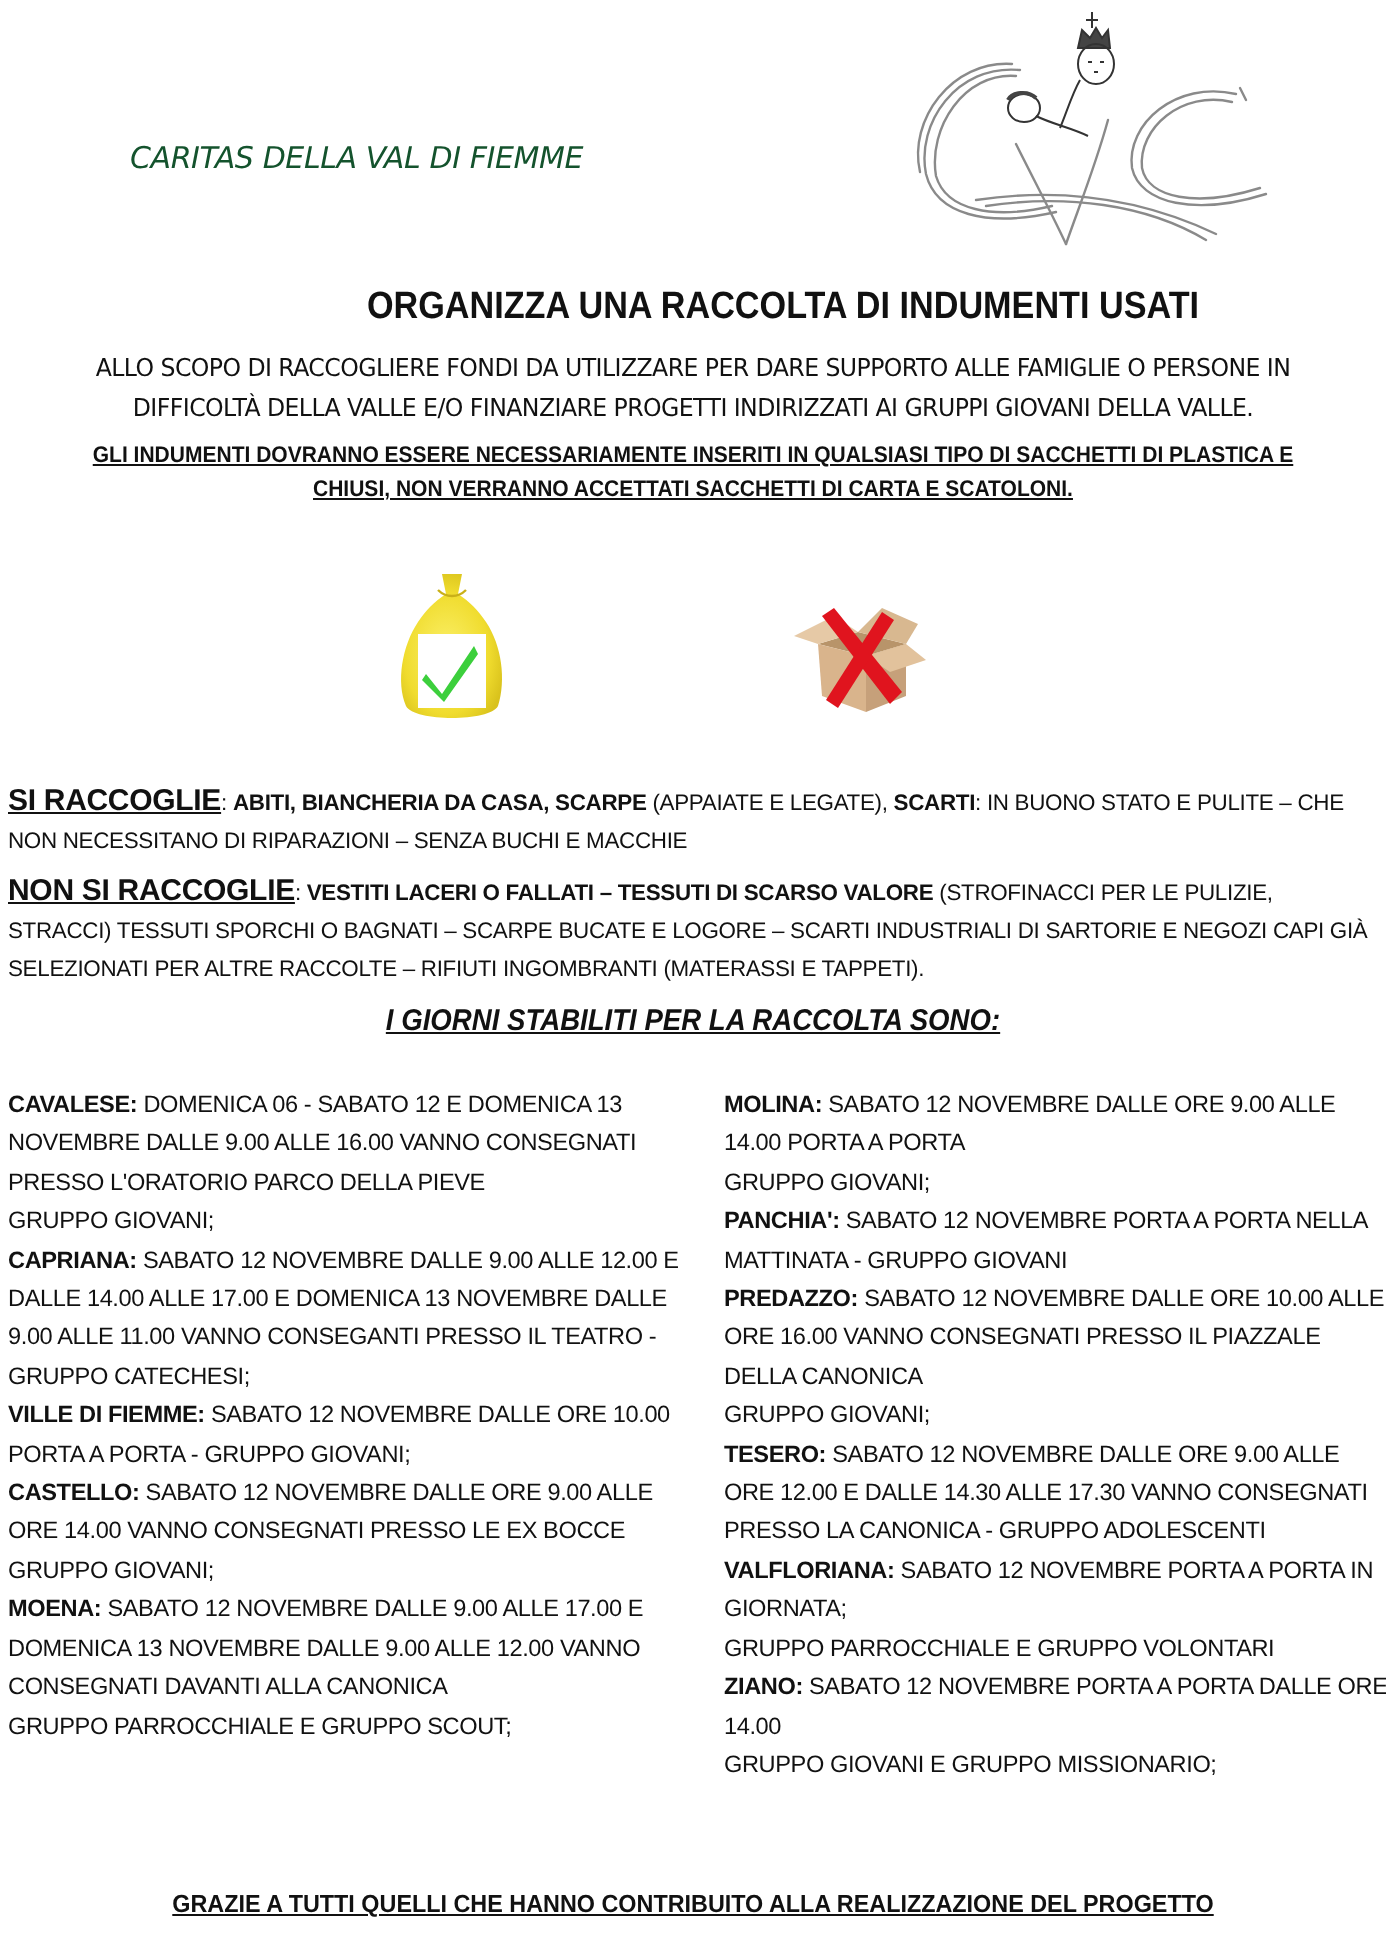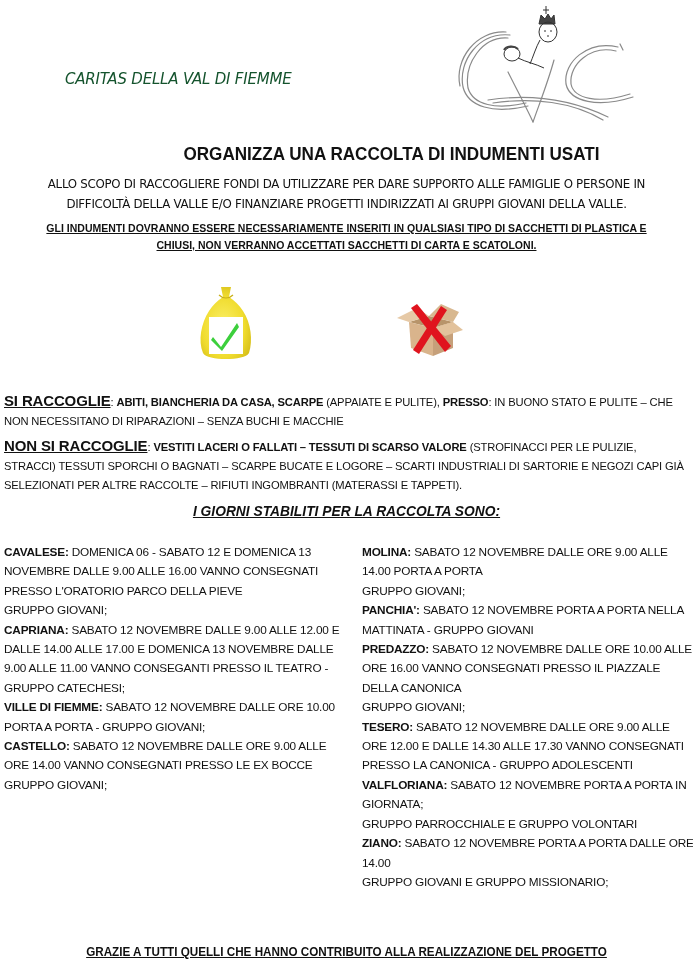--- a/index.html
+++ b/index.html
@@ -106,31 +106,32 @@
     <path d="M14 22 L38 28 L38 56 L16 48 Z" fill="#d9b48c"></path>
     <path d="M38 28 L58 22 L58 48 L38 56 Z" fill="#c6a07a"></path>
     <path d="M14 22 L2 18 L22 8 L34 16 Z" fill="#e6c9a6"></path>
     <path d="M58 22 L68 30 L50 36 L38 28 Z" fill="#e2c29c"></path>
     <path d="M34 16 L46 4 L64 12 L58 22 Z" fill="#d8b890"></path>
     <path d="M16 8 L22 4 L56 46 L50 52 Z" fill="#e0141e"></path>
     <path d="M46 6 L52 10 L24 54 L18 50 Z" fill="#e0141e"></path>
   </svg>
 </div>
 
-<div class="abs collect si"><span class="lbl">SI RACCOGLIE</span><span>: </span><b>ABITI, BIANCHERIA DA CASA, SCARPE</b><span> (APPAIATE E PULITE), </span><b>PRESSO</b><span>: IN BUONO STATO E PULITE – CHE NON NECESSITANO DI RIPARAZIONI – SENZA BUCHI E MACCHIE</span></div>
+<div class="abs collect si"><span class="lbl">SI RACCOGLIE</span><span>: </span><b>ABITI, BIANCHERIA DA CASA, SCARPE</b><span> (APPAIATE E LEGATE), </span><b>SCARTI</b><span>: IN BUONO STATO E PULITE – CHE NON NECESSITANO DI RIPARAZIONI – SENZA BUCHI E MACCHIE</span></div>
 
 <div class="abs collect nonsi"><span class="lbl">NON SI RACCOGLIE</span><span>: </span><b>VESTITI LACERI O FALLATI – TESSUTI DI SCARSO VALORE</b><span> (STROFINACCI PER LE PULIZIE, STRACCI) TESSUTI SPORCHI O BAGNATI – SCARPE BUCATE E LOGORE – SCARTI INDUSTRIALI DI SARTORIE E NEGOZI CAPI GIÀ SELEZIONATI PER ALTRE RACCOLTE – RIFIUTI INGOMBRANTI (MATERASSI E TAPPETI).</span></div>
 
 <div class="abs days-title">I GIORNI STABILITI PER LA RACCOLTA SONO:</div>
 
 <div class="abs col col-left">
   <div class="entry"><b>CAVALESE:</b><span> DOMENICA 06 - SABATO 12 E DOMENICA 13 NOVEMBRE DALLE 9.00 ALLE 16.00 VANNO CONSEGNATI PRESSO L'ORATORIO PARCO DELLA PIEVE</span><div>GRUPPO GIOVANI;</div></div>
   <div class="entry"><b>CAPRIANA:</b><span> SABATO 12 NOVEMBRE DALLE 9.00 ALLE 12.00 E DALLE 14.00 ALLE 17.00 E DOMENICA 13 NOVEMBRE DALLE 9.00 ALLE 11.00 VANNO CONSEGANTI PRESSO IL TEATRO - GRUPPO CATECHESI;</span></div>
   <div class="entry"><b>VILLE DI FIEMME:</b><span> SABATO 12 NOVEMBRE DALLE ORE 10.00 PORTA A PORTA - GRUPPO GIOVANI;</span></div>
   <div class="entry"><b>CASTELLO:</b><span> SABATO 12 NOVEMBRE DALLE ORE 9.00 ALLE ORE 14.00 VANNO CONSEGNATI PRESSO LE EX BOCCE</span><div>GRUPPO GIOVANI;</div></div>
+  <div class="entry"><b>MOENA:</b><span> SABATO 12 NOVEMBRE DALLE 9.00 ALLE 17.00 E DOMENICA 13 NOVEMBRE DALLE 9.00 ALLE 12.00 VANNO CONSEGNATI DAVANTI ALLA CANONICA</span><div>GRUPPO PARROCCHIALE E GRUPPO SCOUT;</div></div>
 </div>
 
 <div class="abs col col-right">
   <div class="entry"><b>MOLINA:</b><span> SABATO 12 NOVEMBRE DALLE ORE 9.00 ALLE 14.00 PORTA A PORTA</span><div>GRUPPO GIOVANI;</div></div>
   <div class="entry"><b>PANCHIA':</b><span> SABATO 12 NOVEMBRE PORTA A PORTA NELLA MATTINATA - GRUPPO GIOVANI</span></div>
   <div class="entry"><b>PREDAZZO:</b><span> SABATO 12 NOVEMBRE DALLE ORE 10.00 ALLE ORE 16.00 VANNO CONSEGNATI PRESSO IL PIAZZALE DELLA CANONICA</span><div>GRUPPO GIOVANI;</div></div>
   <div class="entry"><b>TESERO:</b><span> SABATO 12 NOVEMBRE DALLE ORE 9.00 ALLE ORE 12.00 E DALLE 14.30 ALLE 17.30 VANNO CONSEGNATI PRESSO LA CANONICA - GRUPPO ADOLESCENTI</span></div>
   <div class="entry"><b>VALFLORIANA:</b><span> SABATO 12 NOVEMBRE PORTA A PORTA IN GIORNATA;</span><div>GRUPPO PARROCCHIALE E GRUPPO VOLONTARI</div></div>
   <div class="entry"><b>ZIANO:</b><span> SABATO 12 NOVEMBRE PORTA A PORTA DALLE ORE 14.00</span><div>GRUPPO GIOVANI E GRUPPO MISSIONARIO;</div></div>
 </div>

